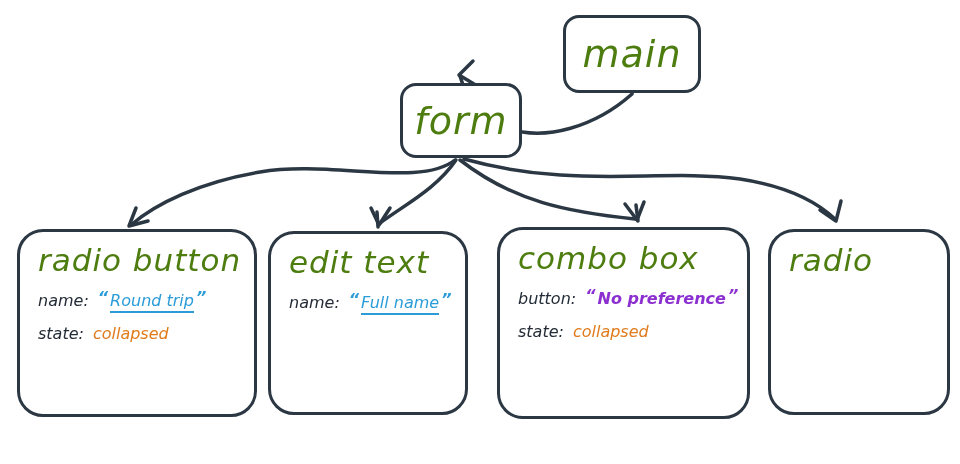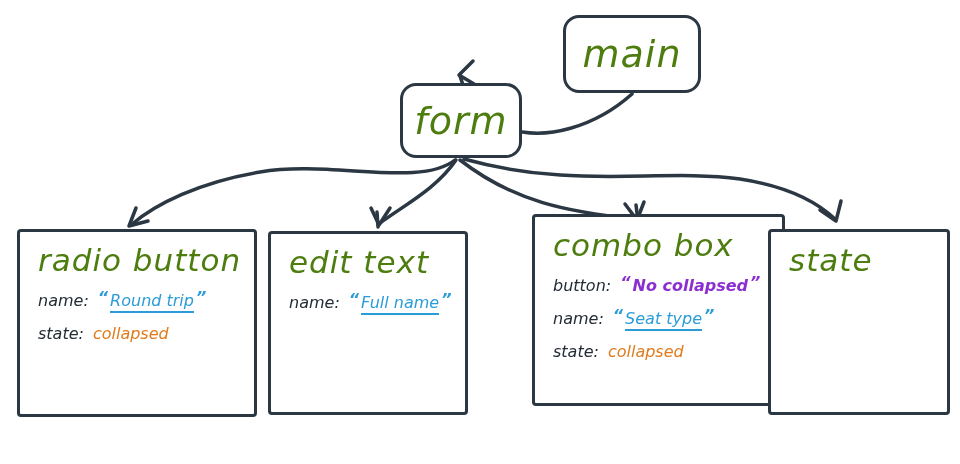--- a/index.html
+++ b/index.html
@@ -9,21 +9,21 @@
 
   .node{
     position:absolute;
     box-sizing:border-box;
     background:#fff;
     border:3.5px solid #2b3743;
     border-radius:20px;
     z-index:2;
   }
   .node.small{display:flex;align-items:center;justify-content:center;border-radius:16px;}
-  .node.child{border-radius:4px;padding:10px 16px 0 18px;}
+  .node.child{border-radius:26px;padding:10px 16px 0 18px;}
 
   .node-title{
     color:#4d7c0f;
     font-style:italic;
     font-weight:normal;
     letter-spacing:1px;
     white-space:nowrap;
   }
   .small .node-title{font-size:38px;line-height:1;}
   .child .node-title{font-size:31px;line-height:1.2;margin-bottom:10px;}
@@ -99,30 +99,27 @@
     </div>
   </div>
 
   <div class="node child" style="left:268px;top:231px;width:200px;height:184px;">
     <div class="node-title">edit text</div>
     <div class="prop">
       <span class="plabel">name:</span><span class="pval blue"><span class="q open">“</span><span class="ul">Full name</span><span class="q close">”</span></span>
     </div>
   </div>
 
-  <div class="node child" style="left:497px;top:214px;width:253px;height:192px;margin-left:35px;">
+  <div class="node child" style="left:497px;top:227px;width:253px;height:192px;">
     <div class="node-title">combo box</div>
     <div class="prop">
-      <span class="plabel">button:</span><span class="pval purple"><span class="q open">“</span><span>No collapsed</span><span class="q close">”</span></span>
-    </div>
-    <div class="prop">
-      <span class="plabel">name:</span><span class="pval blue"><span class="q open">“</span><span class="ul">Seat type</span><span class="q close">”</span></span>
+      <span class="plabel">button:</span><span class="pval purple"><span class="q open">“</span><span>No preference</span><span class="q close">”</span></span>
     </div>
     <div class="prop">
       <span class="plabel">state:</span><span class="pval orange">collapsed</span>
     </div>
   </div>
 
   <div class="node child" style="left:768px;top:229px;width:182px;height:186px;">
-    <div class="node-title">state</div>
+    <div class="node-title">radio</div>
   </div>
 
 </div>
 
 </body></html>

